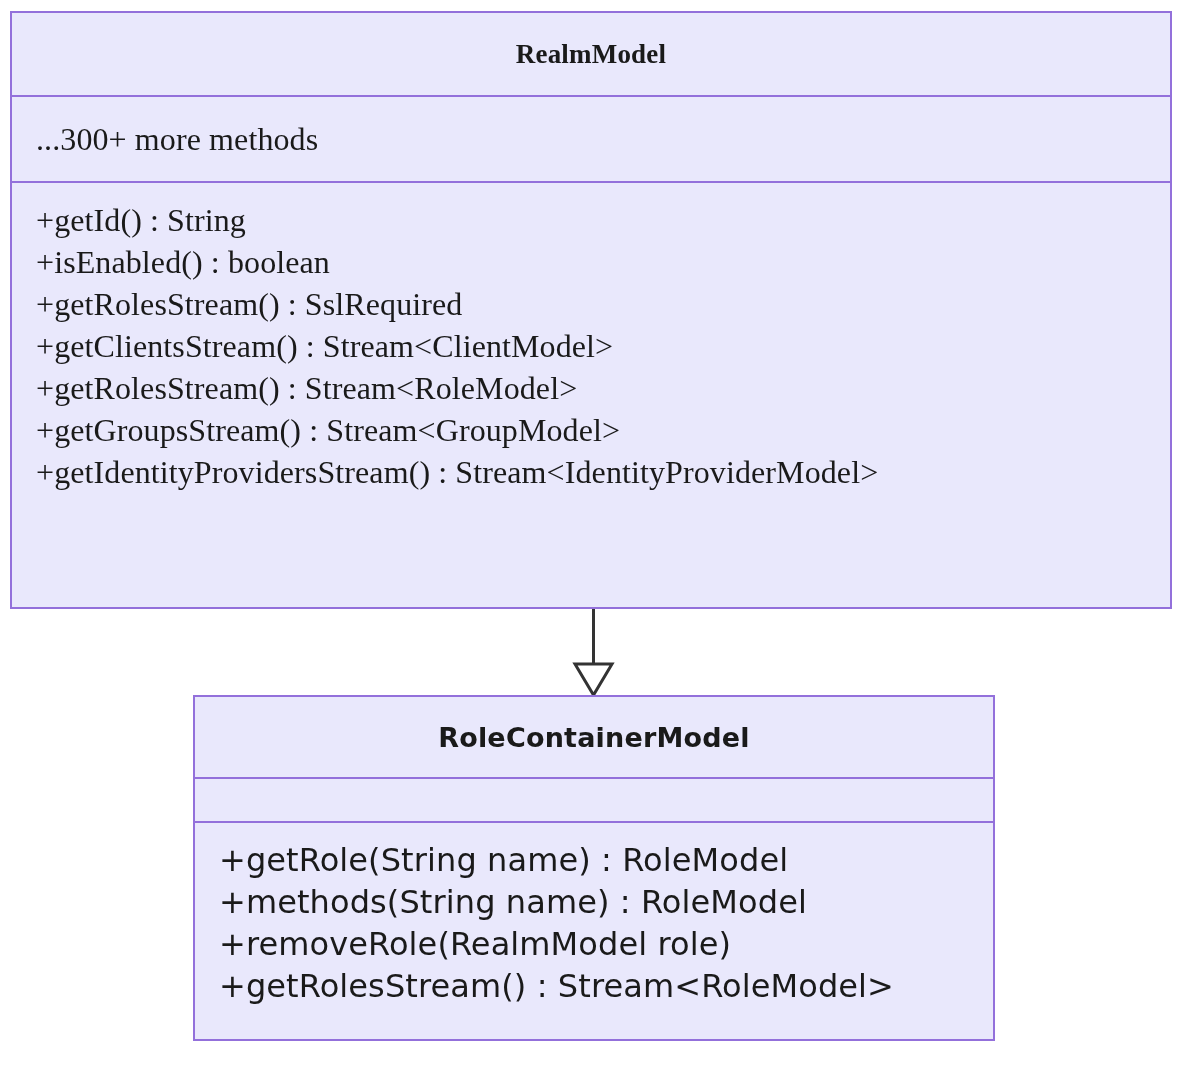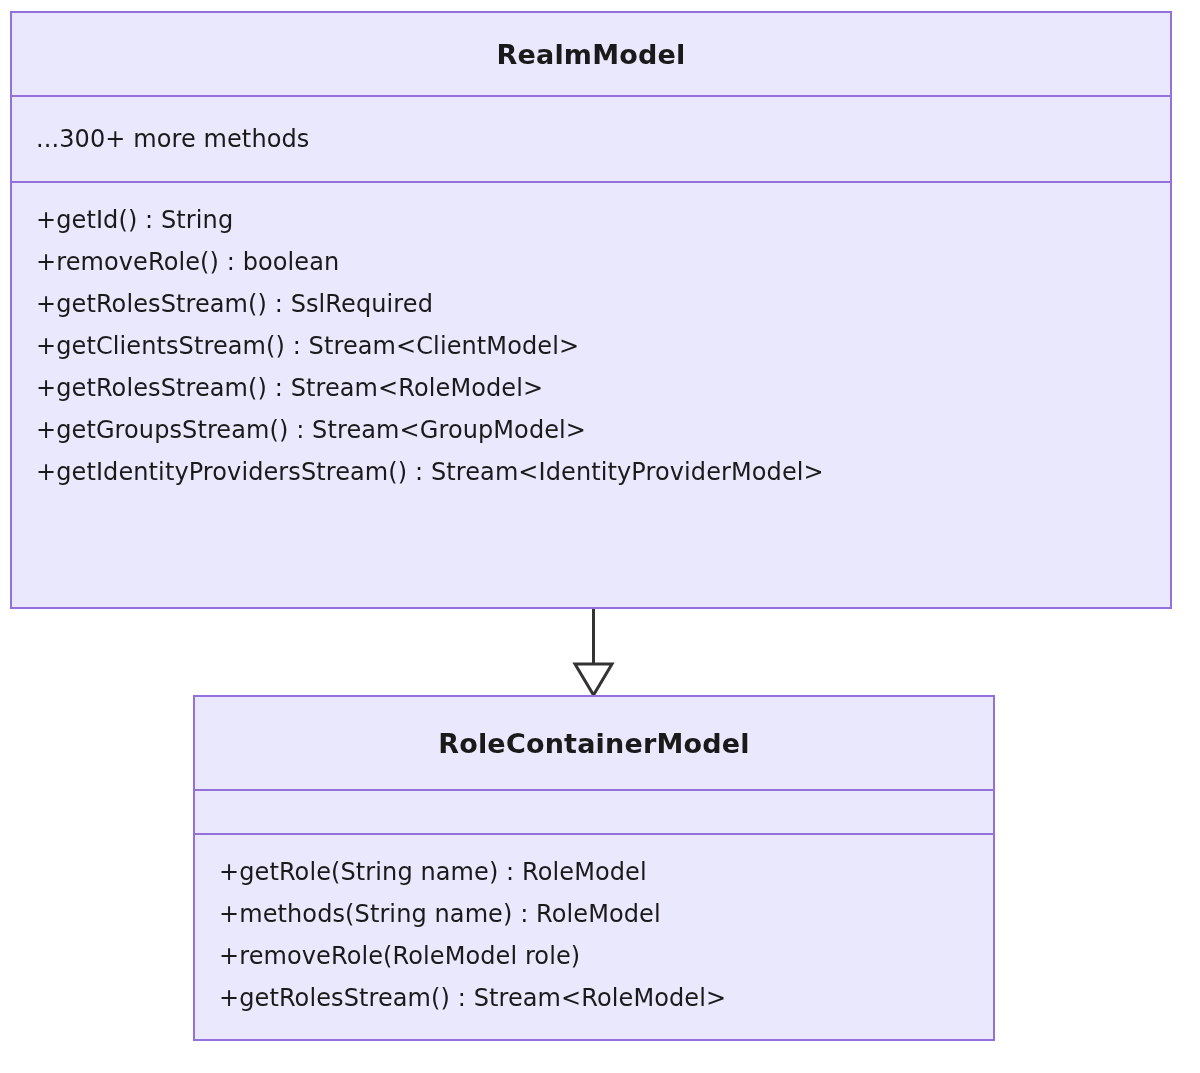--- a/index.html
+++ b/index.html
@@ -26,20 +26,21 @@
     background: #e9e8fc;
     border: 2px solid #9370db;
     display: flex;
     flex-direction: column;
   }
   .uml-class.primary {
     left: 10px;
     top: 11px;
     width: 1162px;
     height: 598px;
+    font-family: Liberation Serif, serif;
   }
   .uml-class.secondary {
     left: 193px;
     top: 695px;
     width: 802px;
     height: 346px;
   }
 
   .compartment {
     box-sizing: border-box;
@@ -48,21 +49,21 @@
   .compartment + .compartment {
     border-top: 2px solid #9370db;
   }
 
   .compartment.title-compartment {
     display: flex;
     align-items: center;
     justify-content: center;
   }
   .primary .title-compartment  { height: 82px; }
-  .secondary .title-compartment { height: 92px; align-items: center; }
+  .secondary .title-compartment { height: 80px; align-items: center; }
 
   .class-title {
     font-weight: bold;
     font-size: 27px;
     color: #1a1a1a;
     letter-spacing: 0.2px;
     white-space: nowrap;
   }
 
   .compartment.attributes-compartment {
@@ -76,21 +77,21 @@
 
   .compartment.methods-compartment {
     flex: 1 1 auto;
     padding: 16px 24px 12px 24px;
     display: flex;
     flex-direction: column;
     justify-content: flex-start;
   }
 
   .member-line {
-    font-size: 24px;
+    font-size: 32px;
     line-height: 42px;
     color: #1a1a1a;
     white-space: pre;
     letter-spacing: 0.1px;
   }
   .attributes-compartment .member-line {
     line-height: 34px;
   }
 
   
@@ -110,21 +111,21 @@
 
   <div class="uml-class primary">
     <div class="compartment title-compartment">
       <span class="class-title">RealmModel</span>
     </div>
     <div class="compartment attributes-compartment">
       <div class="member-line">...300+ more methods</div>
     </div>
     <div class="compartment methods-compartment">
       <div class="member-line">+getId() : String</div>
-      <div class="member-line">+removeRole() : boolean</div>
+      <div class="member-line">+isEnabled() : boolean</div>
       <div class="member-line">+getRolesStream() : SslRequired</div>
       <div class="member-line">+getClientsStream() : Stream&lt;ClientModel&gt;</div>
       <div class="member-line">+getRolesStream() : Stream&lt;RoleModel&gt;</div>
       <div class="member-line">+getGroupsStream() : Stream&lt;GroupModel&gt;</div>
       <div class="member-line">+getIdentityProvidersStream() : Stream&lt;IdentityProviderModel&gt;</div>
     </div>
   </div>
 
   <svg class="connector" viewBox="0 0 1200 1073" xmlns="http://www.w3.org/2000/svg">
     <line x1="593.5" y1="609" x2="593.5" y2="665" stroke="#333333" stroke-width="3"></line>
@@ -132,18 +133,18 @@
   </svg>
 
   <div class="uml-class secondary">
     <div class="compartment title-compartment">
       <span class="class-title">RoleContainerModel</span>
     </div>
     <div class="compartment attributes-compartment"></div>
     <div class="compartment methods-compartment">
       <div class="member-line">+getRole(String name) : RoleModel</div>
       <div class="member-line">+methods(String name) : RoleModel</div>
-      <div class="member-line">+removeRole(RoleModel role)</div>
+      <div class="member-line">+removeRole(RealmModel role)</div>
       <div class="member-line">+getRolesStream() : Stream&lt;RoleModel&gt;</div>
     </div>
   </div>
 
 </div>
 
 </body></html>

